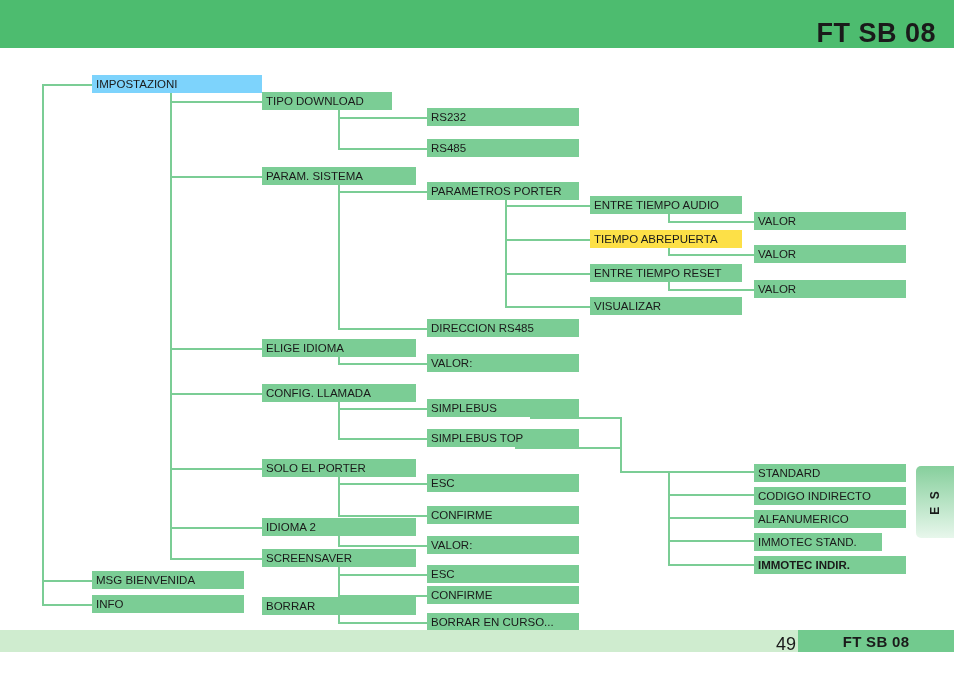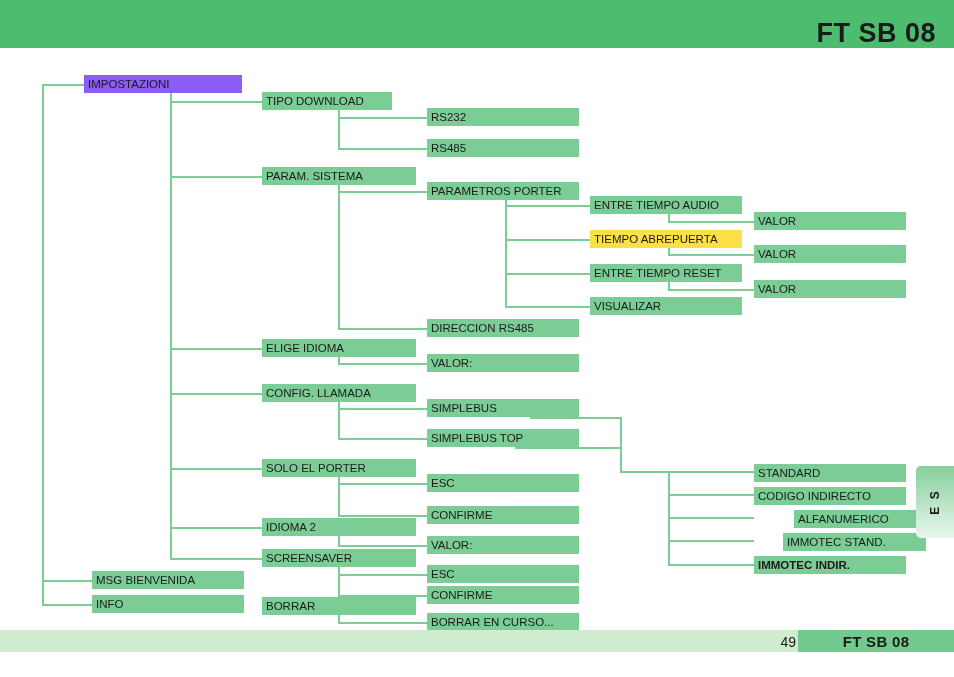--- a/index.html
+++ b/index.html
@@ -46,21 +46,21 @@
     width: 954px;
     height: 22px;
     background: #cfeccf;
   }
   .footer-page {
     position: absolute;
     left: 760px;
     top: 634px;
     width: 36px;
     text-align: right;
-    font-size: 14px;
+    font-size: 18px;
     color: #1a1a1a;
   }
   .footer-brand {
     position: absolute;
     left: 798px;
     top: 630px;
     width: 156px;
     height: 22px;
     background: #72ca8e;
     color: #1a1a1a;
@@ -173,21 +173,21 @@
       <div class="conn h" style="left: 515px; top: 447px; width: 105px; background: rgb(123, 205, 149);"></div>
       <div class="conn v" style="left: 515px; top: 439px; height: 8px; background: rgb(123, 205, 149);"></div>
       <div class="conn v" style="left: 620px; top: 417px; height: 56px; background: rgb(123, 205, 149);"></div>
       <div class="conn h" style="left: 620px; top: 471px; width: 50px; background: rgb(123, 205, 149);"></div>
       <div class="conn v" style="left: 668px; top: 471px; height: 95px; background: rgb(123, 205, 149);"></div>
       <div class="conn h" style="left: 668px; top: 471px; width: 86px; background: rgb(123, 205, 149);"></div>
       <div class="conn h" style="left: 668px; top: 494px; width: 86px; background: rgb(123, 205, 149);"></div>
       <div class="conn h" style="left: 668px; top: 517px; width: 86px; background: rgb(123, 205, 149);"></div>
       <div class="conn h" style="left: 668px; top: 540px; width: 86px; background: rgb(123, 205, 149);"></div>
       <div class="conn h" style="left: 668px; top: 564px; width: 86px; background: rgb(123, 205, 149);"></div>
-      <div class="node" style="left: 84px; top: 75px; width: 158px; background: #8b5cf6;">IMPOSTAZIONI</div>
+      <div class="node" style="left: 92px; top: 75px; width: 170px; background: #7dd3fc;">IMPOSTAZIONI</div>
       <div class="node" style="left: 262px; top: 92px; width: 130px; background: rgb(123, 205, 149);">TIPO DOWNLOAD</div>
       <div class="node" style="left: 427px; top: 108px; width: 152px; background: rgb(123, 205, 149);">RS232</div>
       <div class="node" style="left: 427px; top: 139px; width: 152px; background: rgb(123, 205, 149);">RS485</div>
       <div class="node" style="left: 262px; top: 167px; width: 154px; background: rgb(123, 205, 149);">PARAM. SISTEMA</div>
       <div class="node" style="left: 427px; top: 182px; width: 152px; background: rgb(123, 205, 149);">PARAMETROS PORTER</div>
       <div class="node" style="left: 590px; top: 196px; width: 152px; background: rgb(123, 205, 149);">ENTRE TIEMPO AUDIO</div>
       <div class="node" style="left: 754px; top: 212px; width: 152px; background: rgb(123, 205, 149);">VALOR</div>
       <div class="node" style="left: 590px; top: 230px; width: 152px; background: #fde047;">TIEMPO ABREPUERTA</div>
       <div class="node" style="left: 754px; top: 245px; width: 152px; background: rgb(123, 205, 149);">VALOR</div>
       <div class="node" style="left: 590px; top: 264px; width: 152px; background: rgb(123, 205, 149);">ENTRE TIEMPO RESET</div>
@@ -206,22 +206,22 @@
       <div class="node" style="left: 427px; top: 536px; width: 152px; background: rgb(123, 205, 149);">VALOR:</div>
       <div class="node" style="left: 262px; top: 549px; width: 154px; background: rgb(123, 205, 149);">SCREENSAVER</div>
       <div class="node" style="left: 427px; top: 565px; width: 152px; background: rgb(123, 205, 149);">ESC</div>
       <div class="node" style="left: 427px; top: 586px; width: 152px; background: rgb(123, 205, 149);">CONFIRME</div>
       <div class="node" style="left: 262px; top: 597px; width: 154px; background: rgb(123, 205, 149);">BORRAR</div>
       <div class="node" style="left: 427px; top: 613px; width: 152px; background: rgb(123, 205, 149);">BORRAR EN CURSO...</div>
       <div class="node" style="left: 92px; top: 571px; width: 152px; background: rgb(123, 205, 149);">MSG BIENVENIDA</div>
       <div class="node" style="left: 92px; top: 595px; width: 152px; background: rgb(123, 205, 149);">INFO</div>
       <div class="node" style="left: 754px; top: 464px; width: 152px; background: rgb(123, 205, 149);">STANDARD</div>
       <div class="node" style="left: 754px; top: 487px; width: 152px; background: rgb(123, 205, 149);">CODIGO INDIRECTO</div>
-      <div class="node" style="left: 754px; top: 510px; width: 152px; background: rgb(123, 205, 149); margin-left: 40px;">ALFANUMERICO</div>
-      <div class="node" style="left: 783px; top: 533px; width: 143px; background: rgb(123, 205, 149);">IMMOTEC STAND.</div>
+      <div class="node" style="left: 754px; top: 510px; width: 152px; background: rgb(123, 205, 149);">ALFANUMERICO</div>
+      <div class="node" style="left: 754px; top: 533px; width: 128px; background: rgb(123, 205, 149);">IMMOTEC STAND.</div>
       <div class="node" style="left: 754px; top: 556px; width: 152px; background: rgb(123, 205, 149); font-weight: bold;">IMMOTEC INDIR.</div>
     </div>
 
   <div class="lang-tab">
     <div class="lang-tab-label">E S</div>
   </div>
 
   <div class="footer-bar"></div>
   <div class="footer-page">49</div>
   <div class="footer-brand">FT SB 08</div>

